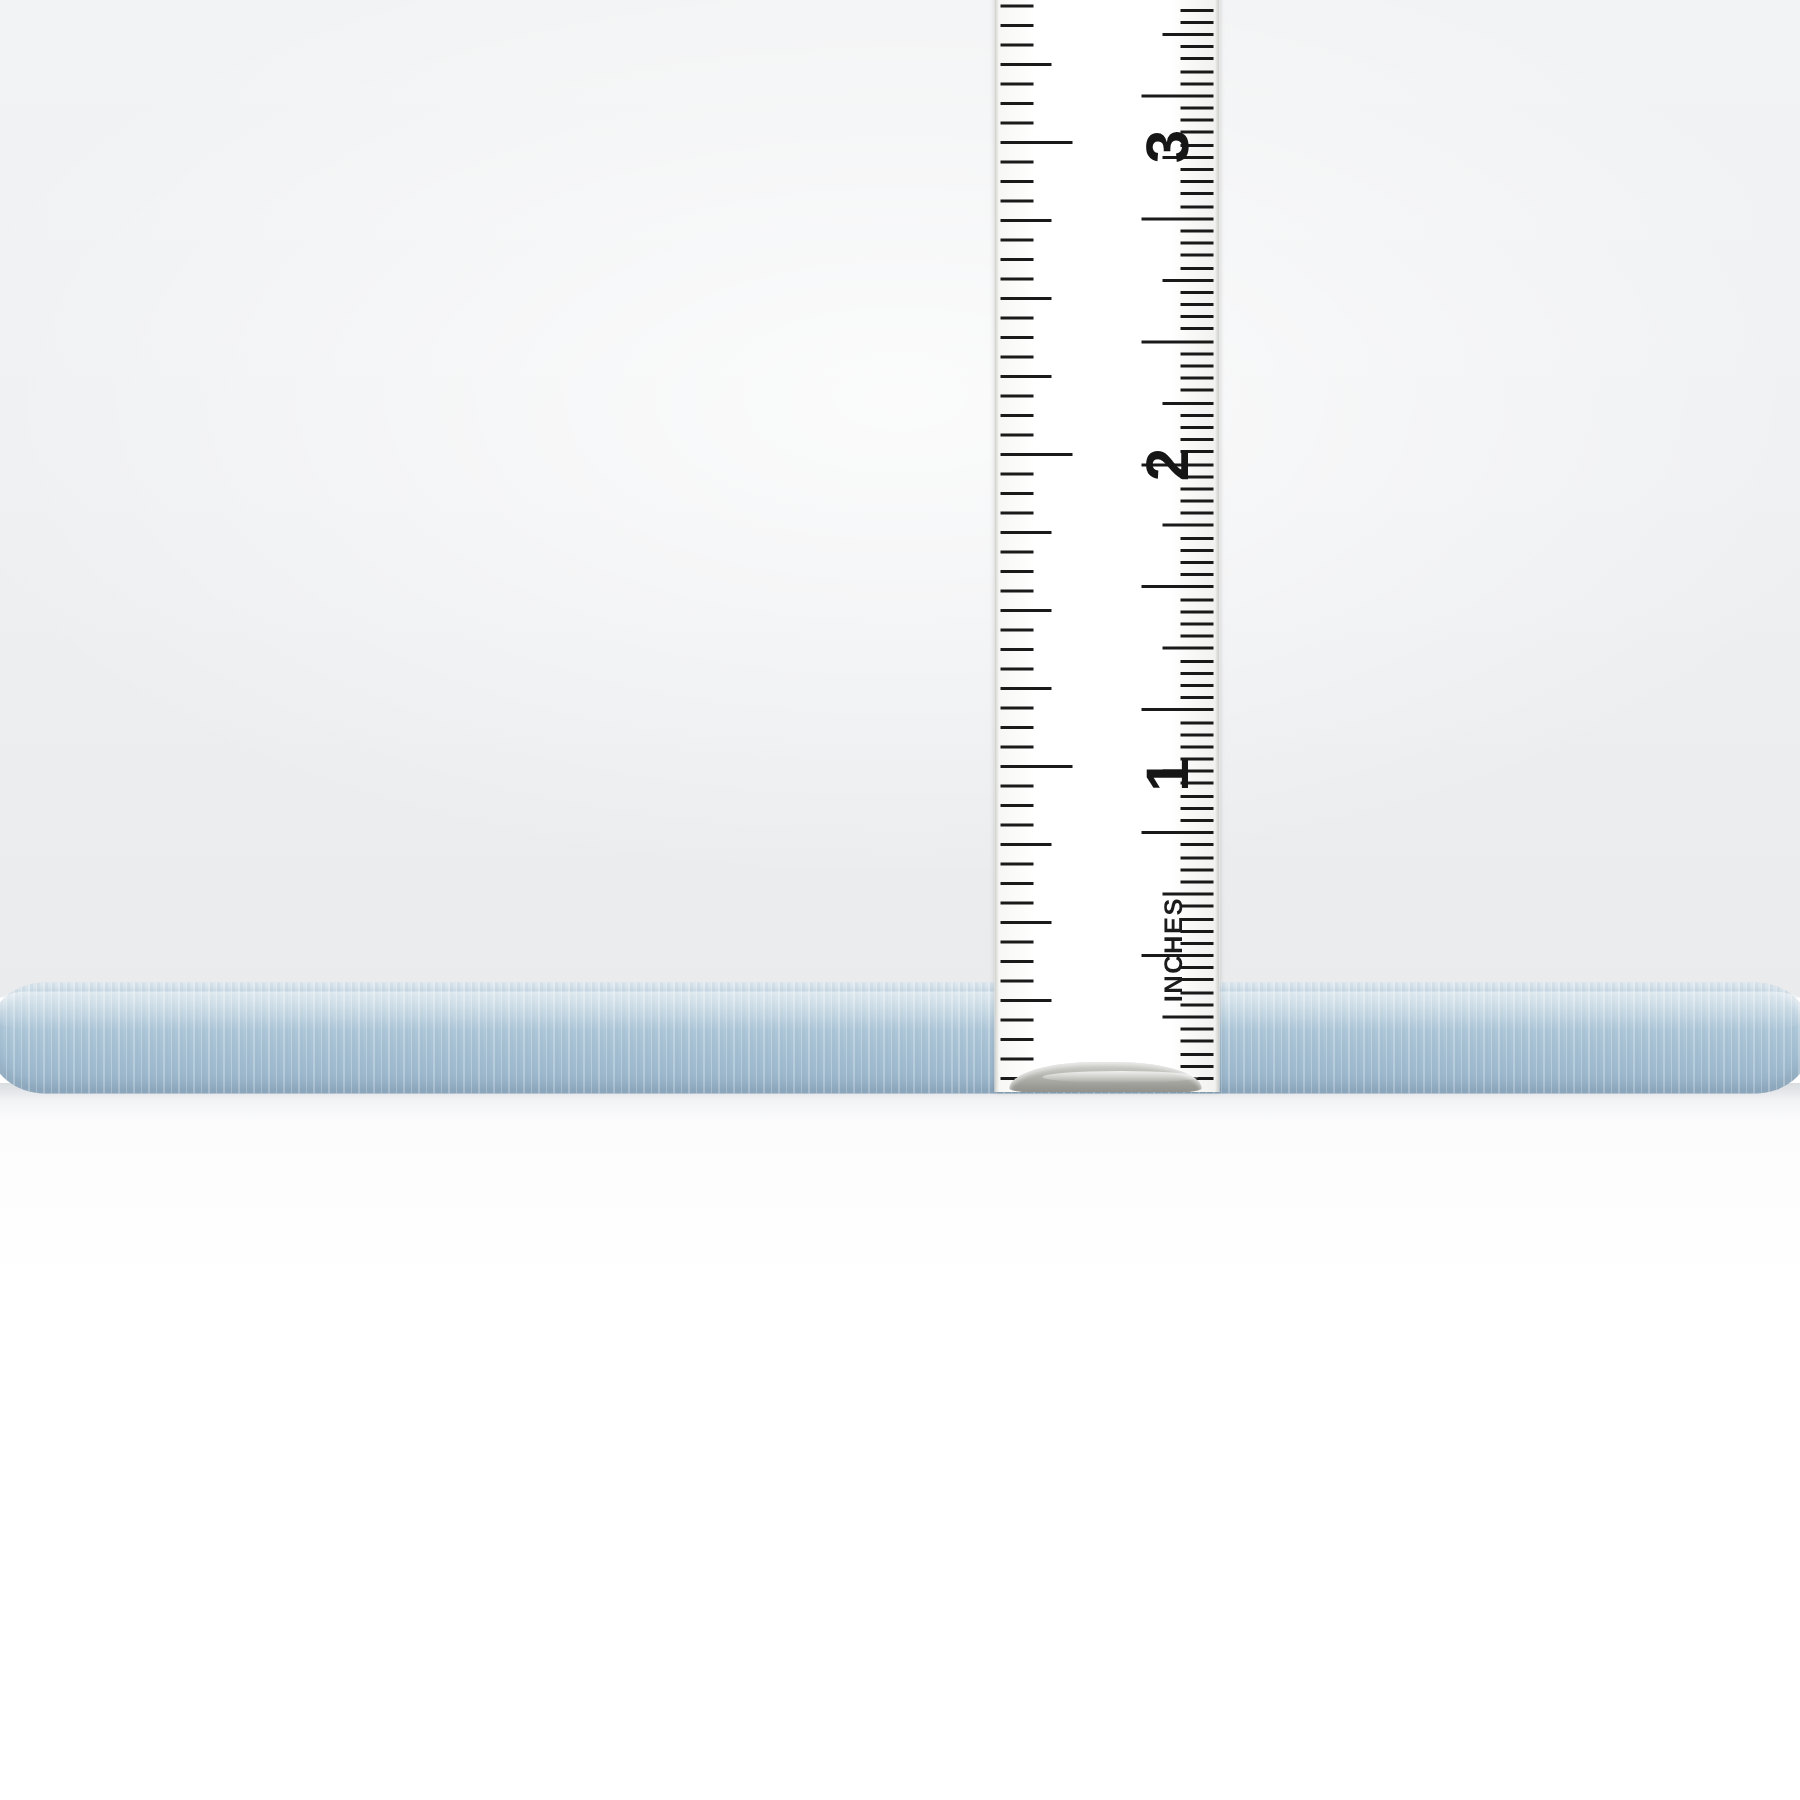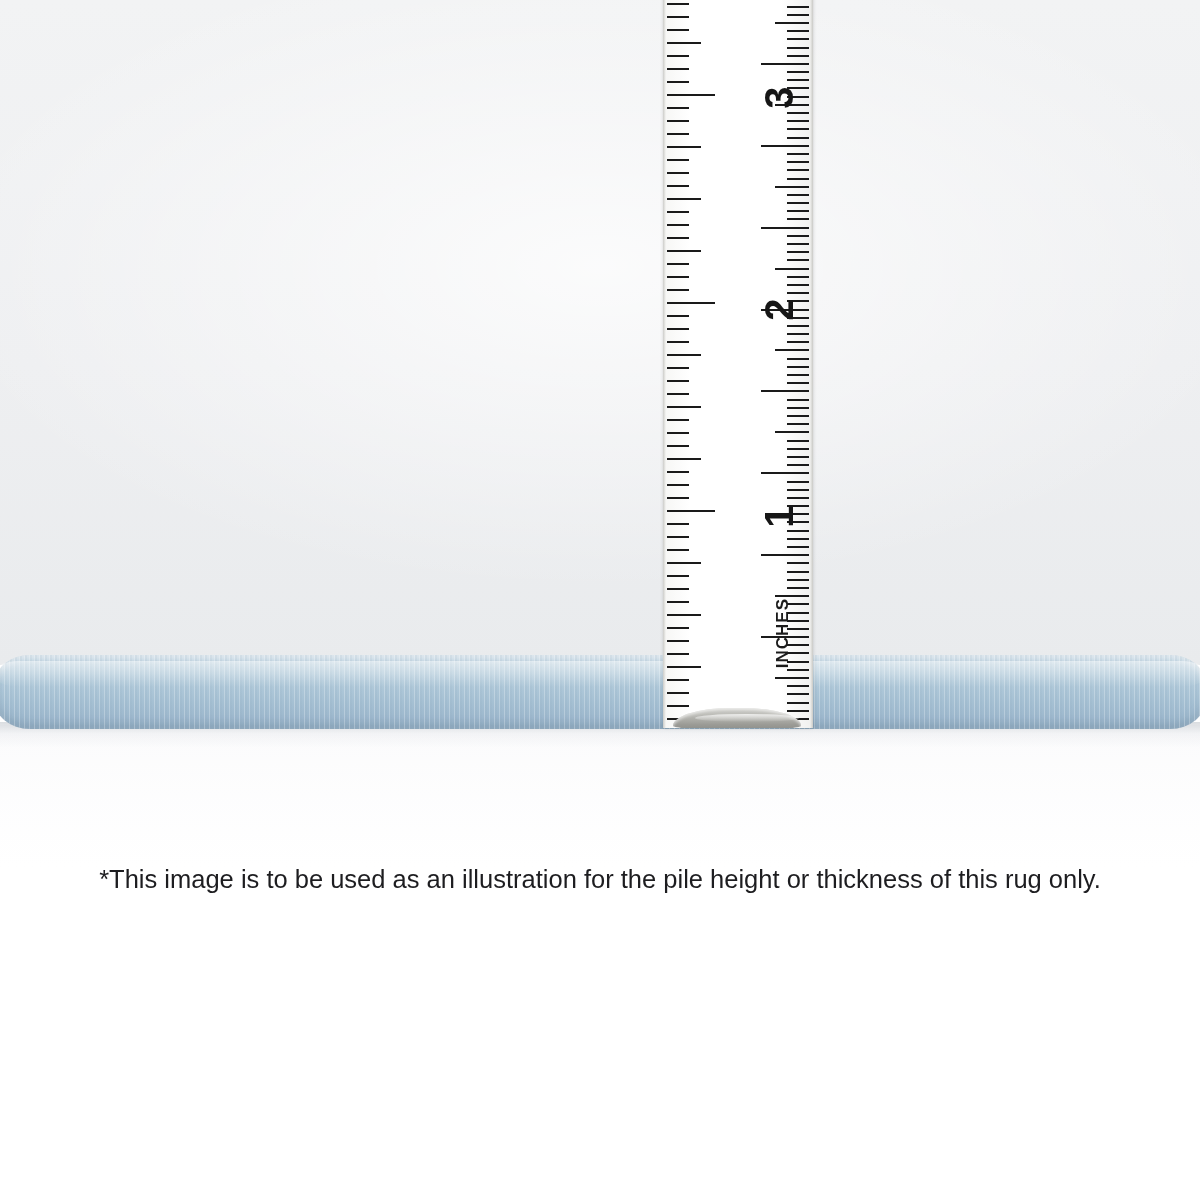--- a/index.html
+++ b/index.html
@@ -370,16 +370,15 @@
     <div class="inch-num" style="top: 280px;">2</div>
     <div class="inch-num" style="top: 487px;">1</div>
     <div class="inches-label" style="top: 592px;">INCHES</div>
 
     <div class="tape-tip">
       <div class="tape-tip-hi"></div>
     </div>
   </div>
 
   <div class="caption">
-    <span class="line">*This image is to be used as an illustration for the pile height or thickness of this rug only.</span>
   </div>
 
 </div>
 
 </body></html>

